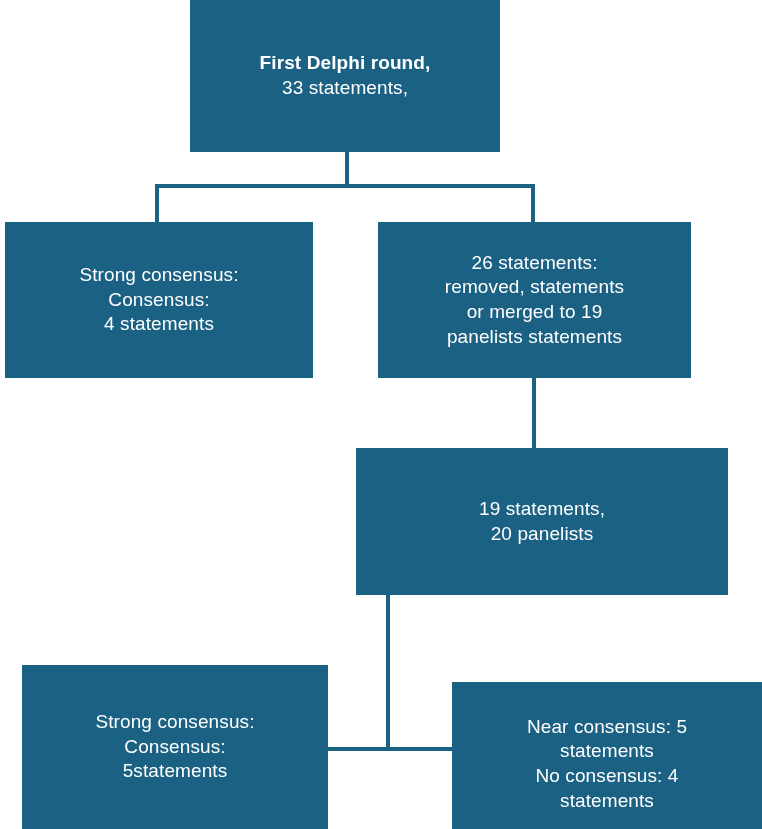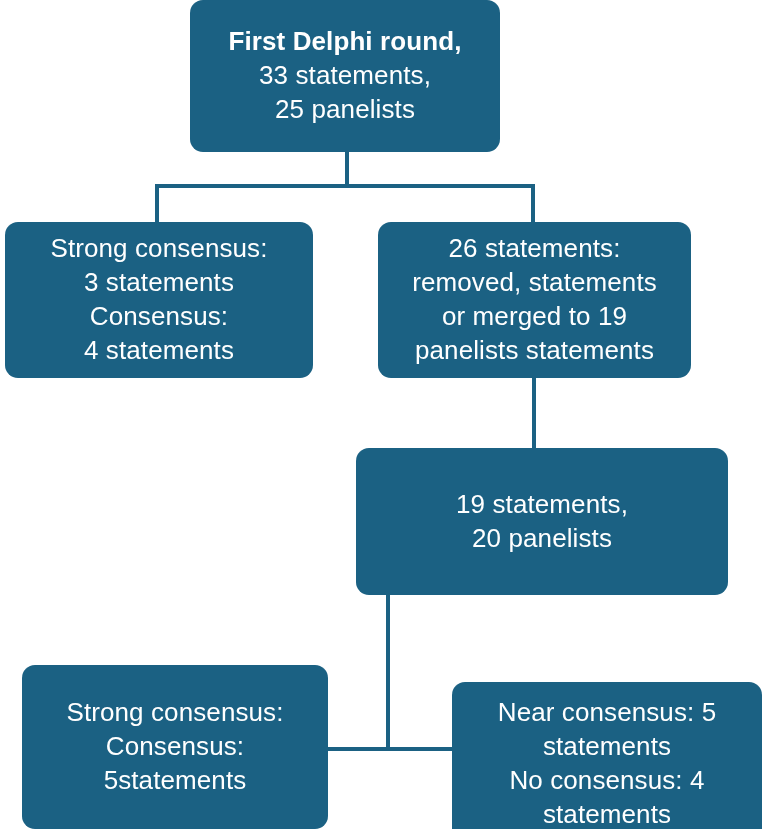--- a/index.html
+++ b/index.html
@@ -20,25 +20,24 @@
   .node {
     position: absolute;
     background: #1b6183;
     color: #ffffff;
     display: flex;
     flex-direction: column;
     align-items: center;
     justify-content: center;
     text-align: center;
     line-height: 1.30;
-    font-size: 26px;
+    font-size: 19px;
     letter-spacing: 0.1px;
     box-sizing: border-box;
     padding: 4px 20px;
-    border-radius: 13px;
   }
   .node .line {
     display: block;
     white-space: nowrap;
   }
   .node .line.strong {
     font-weight: bold;
   }
 
   
@@ -67,31 +66,29 @@
   #conn-r2-bar         { left: 328px; top: 747px; width: 126px; }
 </style>
 </head>
 <body>
 
 <div id="flowchart">
 
   <div class="node" id="node-first-round">
     <span class="line strong">First Delphi round,</span>
     <span class="line">33 statements,</span>
-    <span class="line">25 panelists</span>
   </div>
 
   <div class="conn v" id="conn-r1-trunk"></div>
   <div class="conn h" id="conn-r1-bar"></div>
   <div class="conn v" id="conn-r1-left-drop"></div>
   <div class="conn v" id="conn-r1-right-drop"></div>
 
   <div class="node" id="node-strong-r1">
     <span class="line">Strong consensus:</span>
-    <span class="line">3 statements</span>
     <span class="line">Consensus:</span>
     <span class="line">4 statements</span>
   </div>
 
   <div class="node" id="node-adjusted">
     <span class="line">26 statements:</span>
     <span class="line">removed, statements</span>
     <span class="line">or merged to 19</span>
     <span class="line">panelists statements</span>
   </div>

